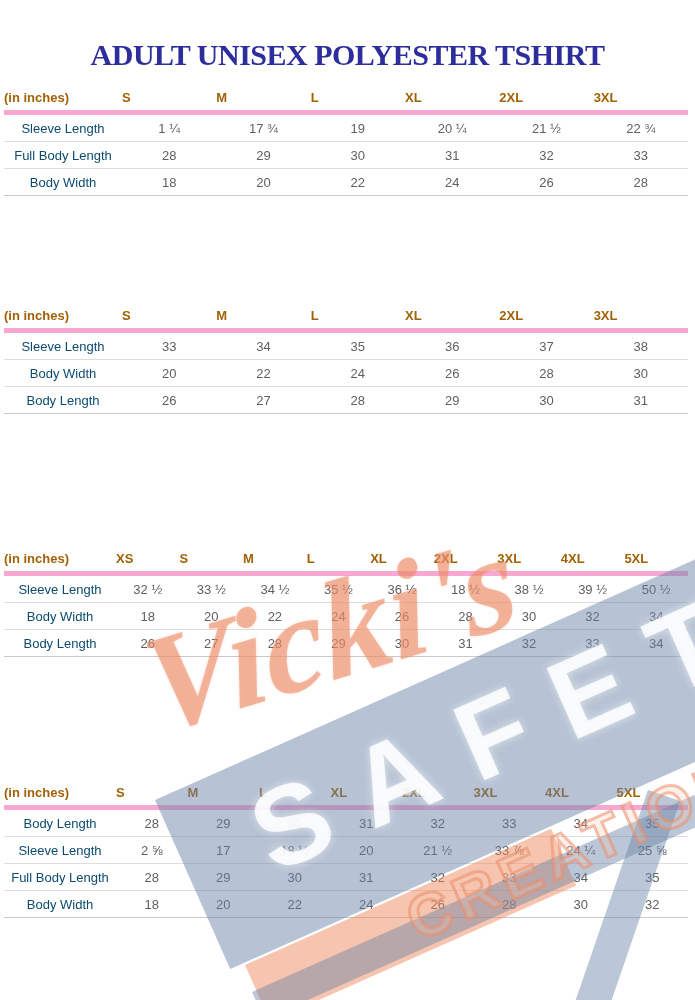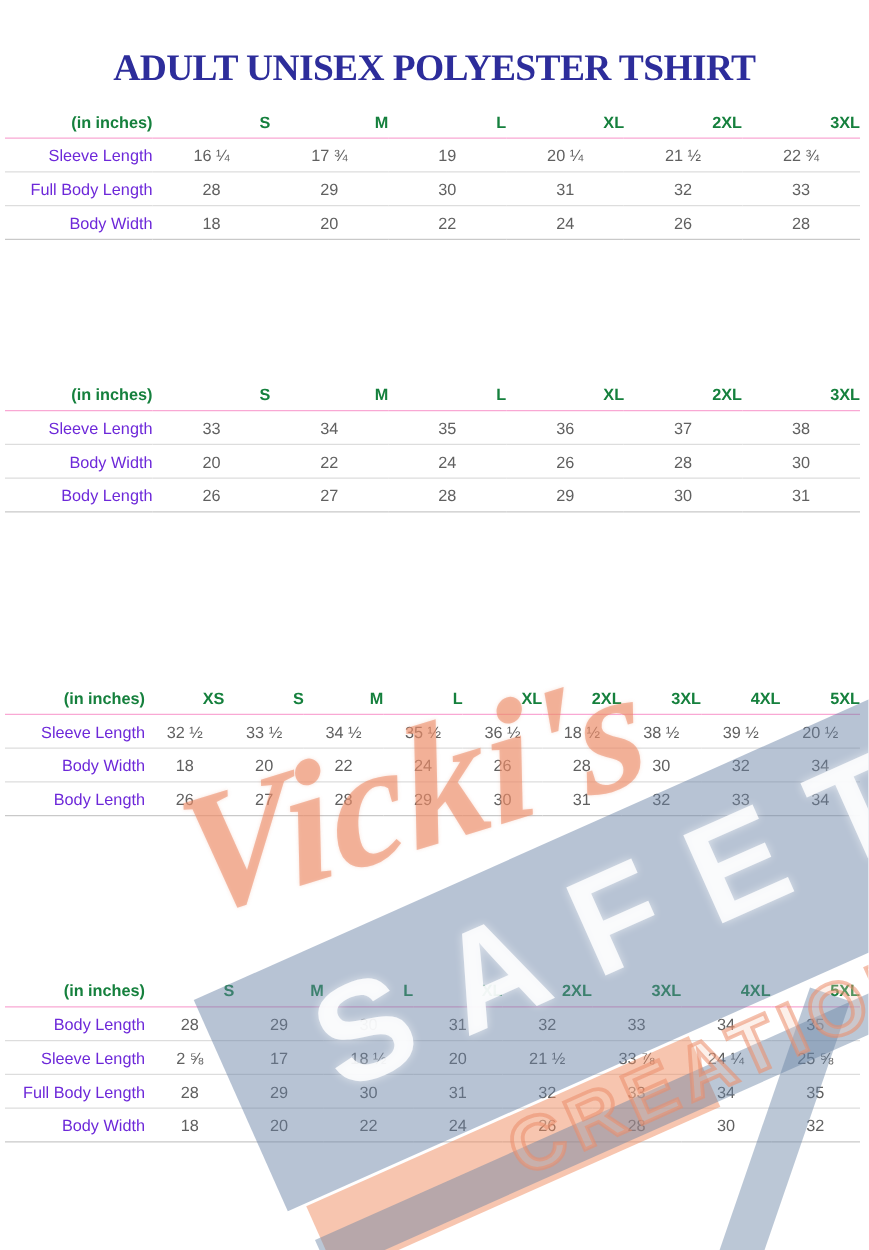--- a/index.html
+++ b/index.html
@@ -31,30 +31,30 @@
     width:684px;
     margin-left:4px;
     font-family:"Liberation Sans",sans-serif;
     font-size:13px;
     color:#5a5a5a;
   }
   .size-table col.label-col{width:118px;}
   .size-table.narrow-label col.label-col{width:112px;}
   .size-table thead th{
     font-weight:bold;
-    color:#15803d;
+    color:#a16207;
     height:25px;
-    text-align:right;
-    border-bottom:1px solid #f9a8d4;
+    text-align:left;
+    border-bottom:5px solid #f9a8d4;
     padding:0;
   }
   .size-table tbody th{
     font-weight:normal;
-    color:#6d28d9;
-    text-align:right;
+    color:#0c4a6e;
+    text-align:center;
     padding:0;
   }
   .size-table tbody td{
     text-align:center;
     color:#606060;
     padding:0;
   }
   .size-table tbody td,.size-table tbody th{
     height:26px;
     border-bottom:1px solid #dddddd;
@@ -152,21 +152,21 @@
             <th>M</th>
             <th>L</th>
             <th>XL</th>
             <th>2XL</th>
             <th>3XL</th>
           </tr>
         </thead>
         <tbody>
           <tr>
             <th>Sleeve Length</th>
-            <td>16 ¼</td>
+            <td>1 ¼</td>
             <td>17 ¾</td>
             <td>19</td>
             <td>20 ¼</td>
             <td>21 ½</td>
             <td>22 ¾</td>
           </tr>
           <tr>
             <th>Full Body Length</th>
             <td>28</td>
             <td>29</td>
@@ -274,21 +274,21 @@
           <tr>
             <th>Sleeve Length</th>
             <td>32 ½</td>
             <td>33 ½</td>
             <td>34 ½</td>
             <td>35 ½</td>
             <td>36 ½</td>
             <td>18 ½</td>
             <td>38 ½</td>
             <td>39 ½</td>
-            <td>20 ½</td>
+            <td>50 ½</td>
           </tr>
           <tr>
             <th>Body Width</th>
             <td>18</td>
             <td>20</td>
             <td>22</td>
             <td>24</td>
             <td>26</td>
             <td>28</td>
             <td>30</td>

